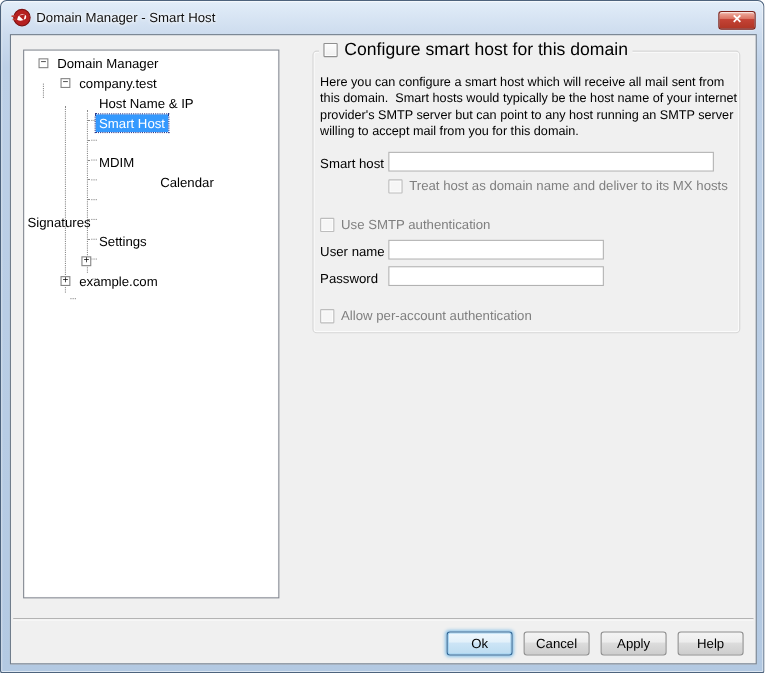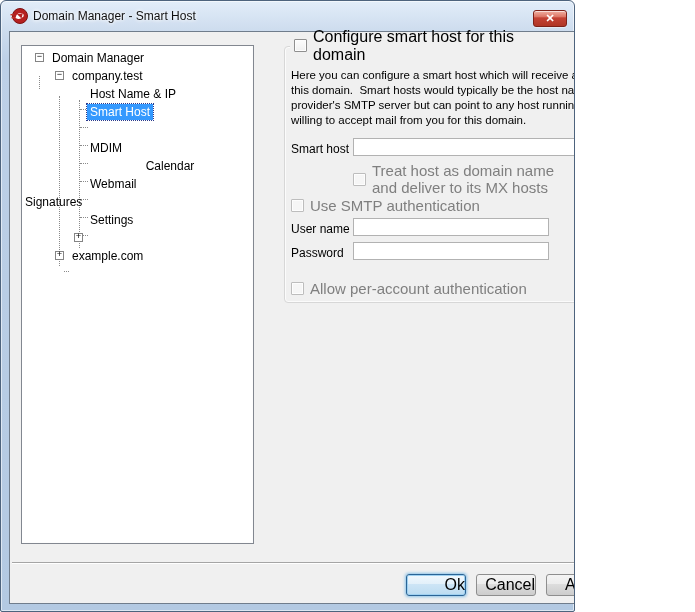--- a/index.html
+++ b/index.html
@@ -1,18 +1,18 @@
 <!DOCTYPE html>
 <html><head>
 <meta charset="utf-8">
 <style>
   * { margin:0; padding:0; box-sizing:border-box; }
   html,body { background:#fff; font-family:"Liberation Sans", sans-serif; }
   .window {
-    position:relative; width:575px; height:612px;
+    position:relative; width:695px; height:612px;
     background:linear-gradient(#e2edf9 0px, #cddcee 30px, #bdd0e7 60px, #b3c9e2 100%);
     border:1px solid #4d637d; border-radius:6px 6px 2px 2px;
     overflow:hidden;
     box-shadow: inset 0 0 0 1px rgba(255,255,255,0.55);
   }
   
   .titlebar { position:absolute; left:0; top:0; right:0; height:30px; }
   .app-icon { position:absolute; left:9px; top:6px; width:18px; height:18px; }
   .title {
     position:absolute; left:32px; top:8px; font-size:12px; color:#101010;
@@ -64,38 +64,38 @@
   }
   .desc {
     position:absolute; left:290px; top:67px; width:380px;
     font-size:11.5px; line-height:15px; color:#000; white-space:pre-wrap;
   }
   .fldlabel { position:absolute; font-size:12px; color:#000; }
   .txt {
     position:absolute; height:18px; background:#fff;
     border:1px solid #b2b2b2; font-size:12px; padding:0 3px; color:#000;
   }
-  .cbrow { position:absolute; display:flex; align-items:center; gap:6px; font-size:15px; }
+  .cbrow { position:absolute; display:flex; align-items:center; gap:6px; font-size:12px; }
   .cbrow.disabled { color:#7f7f7f; }
   .cb {
     width:13px; height:13px; background:linear-gradient(#fdfdfd,#f0f0f0); flex:0 0 13px;
     border:1px solid #8f8f8f; border-radius:1px;
     box-shadow: inset 0 0 0 1px #fdfdfd;
   }
   .cb.disabled { border-color:#bdbdbd; background:#f6f6f6; }
   
   .separator {
     position:absolute; left:11px; top:561px; width:673px; height:2px;
     border-top:1px solid #a5a5a5; border-bottom:1px solid #fff;
   }
   .btn {
     position:absolute; top:573px; width:60px; height:22px;
     background:linear-gradient(#f4f4f4 0%, #ececec 45%, #dddddd 46%, #cdcdcd 100%);
     border:1px solid #8e8e8e; border-radius:3px;
-    font-size:16px; color:#000; text-align:right; line-height:20px; cursor:default;
+    font-size:12px; color:#000; text-align:center; line-height:20px; cursor:default;
   }
   .btn.default {
     border:1px solid #2a6496;
     box-shadow: inset 0 0 0 1px #9fd1f1, 0 0 3px 1px #8cc3e8;
     background:linear-gradient(#f1f8fd 0%, #e2f0fa 45%, #cde5f6 46%, #bcdcf1 100%);
   }
 </style>
 </head>
 <body>
 
@@ -148,23 +148,20 @@
     </div>
     <div class="trow" style="top:57px;">
       <span class="tlabel selected" style="margin-left:65px;">Smart Host</span>
     </div>
     <div class="trow" style="top:93px;">
       <span class="tlabel" style="margin-left:65px;">MDIM</span>
     </div>
     <div class="trow" style="top:111px;text-align:center;">
       <span class="tlabel" style="margin-left:65px;">Calendar</span>
     </div>
-    <div class="trow" style="top:129px;">
-      <span class="tlabel" style="margin-left:65px;">Webmail</span>
-    </div>
     <div class="trow" style="top:147px;">
       <span class="tlabel" style="">Signatures</span>
     </div>
     <div class="trow" style="top:165px;">
       <span class="tlabel" style="margin-left:65px;">Settings</span>
     </div>
     <div class="trow" style="top:183px;">
       <span class="xbox" style="left:52px; top:4px;">+</span>
     </div>
     <div class="trow" style="top:201px;">

